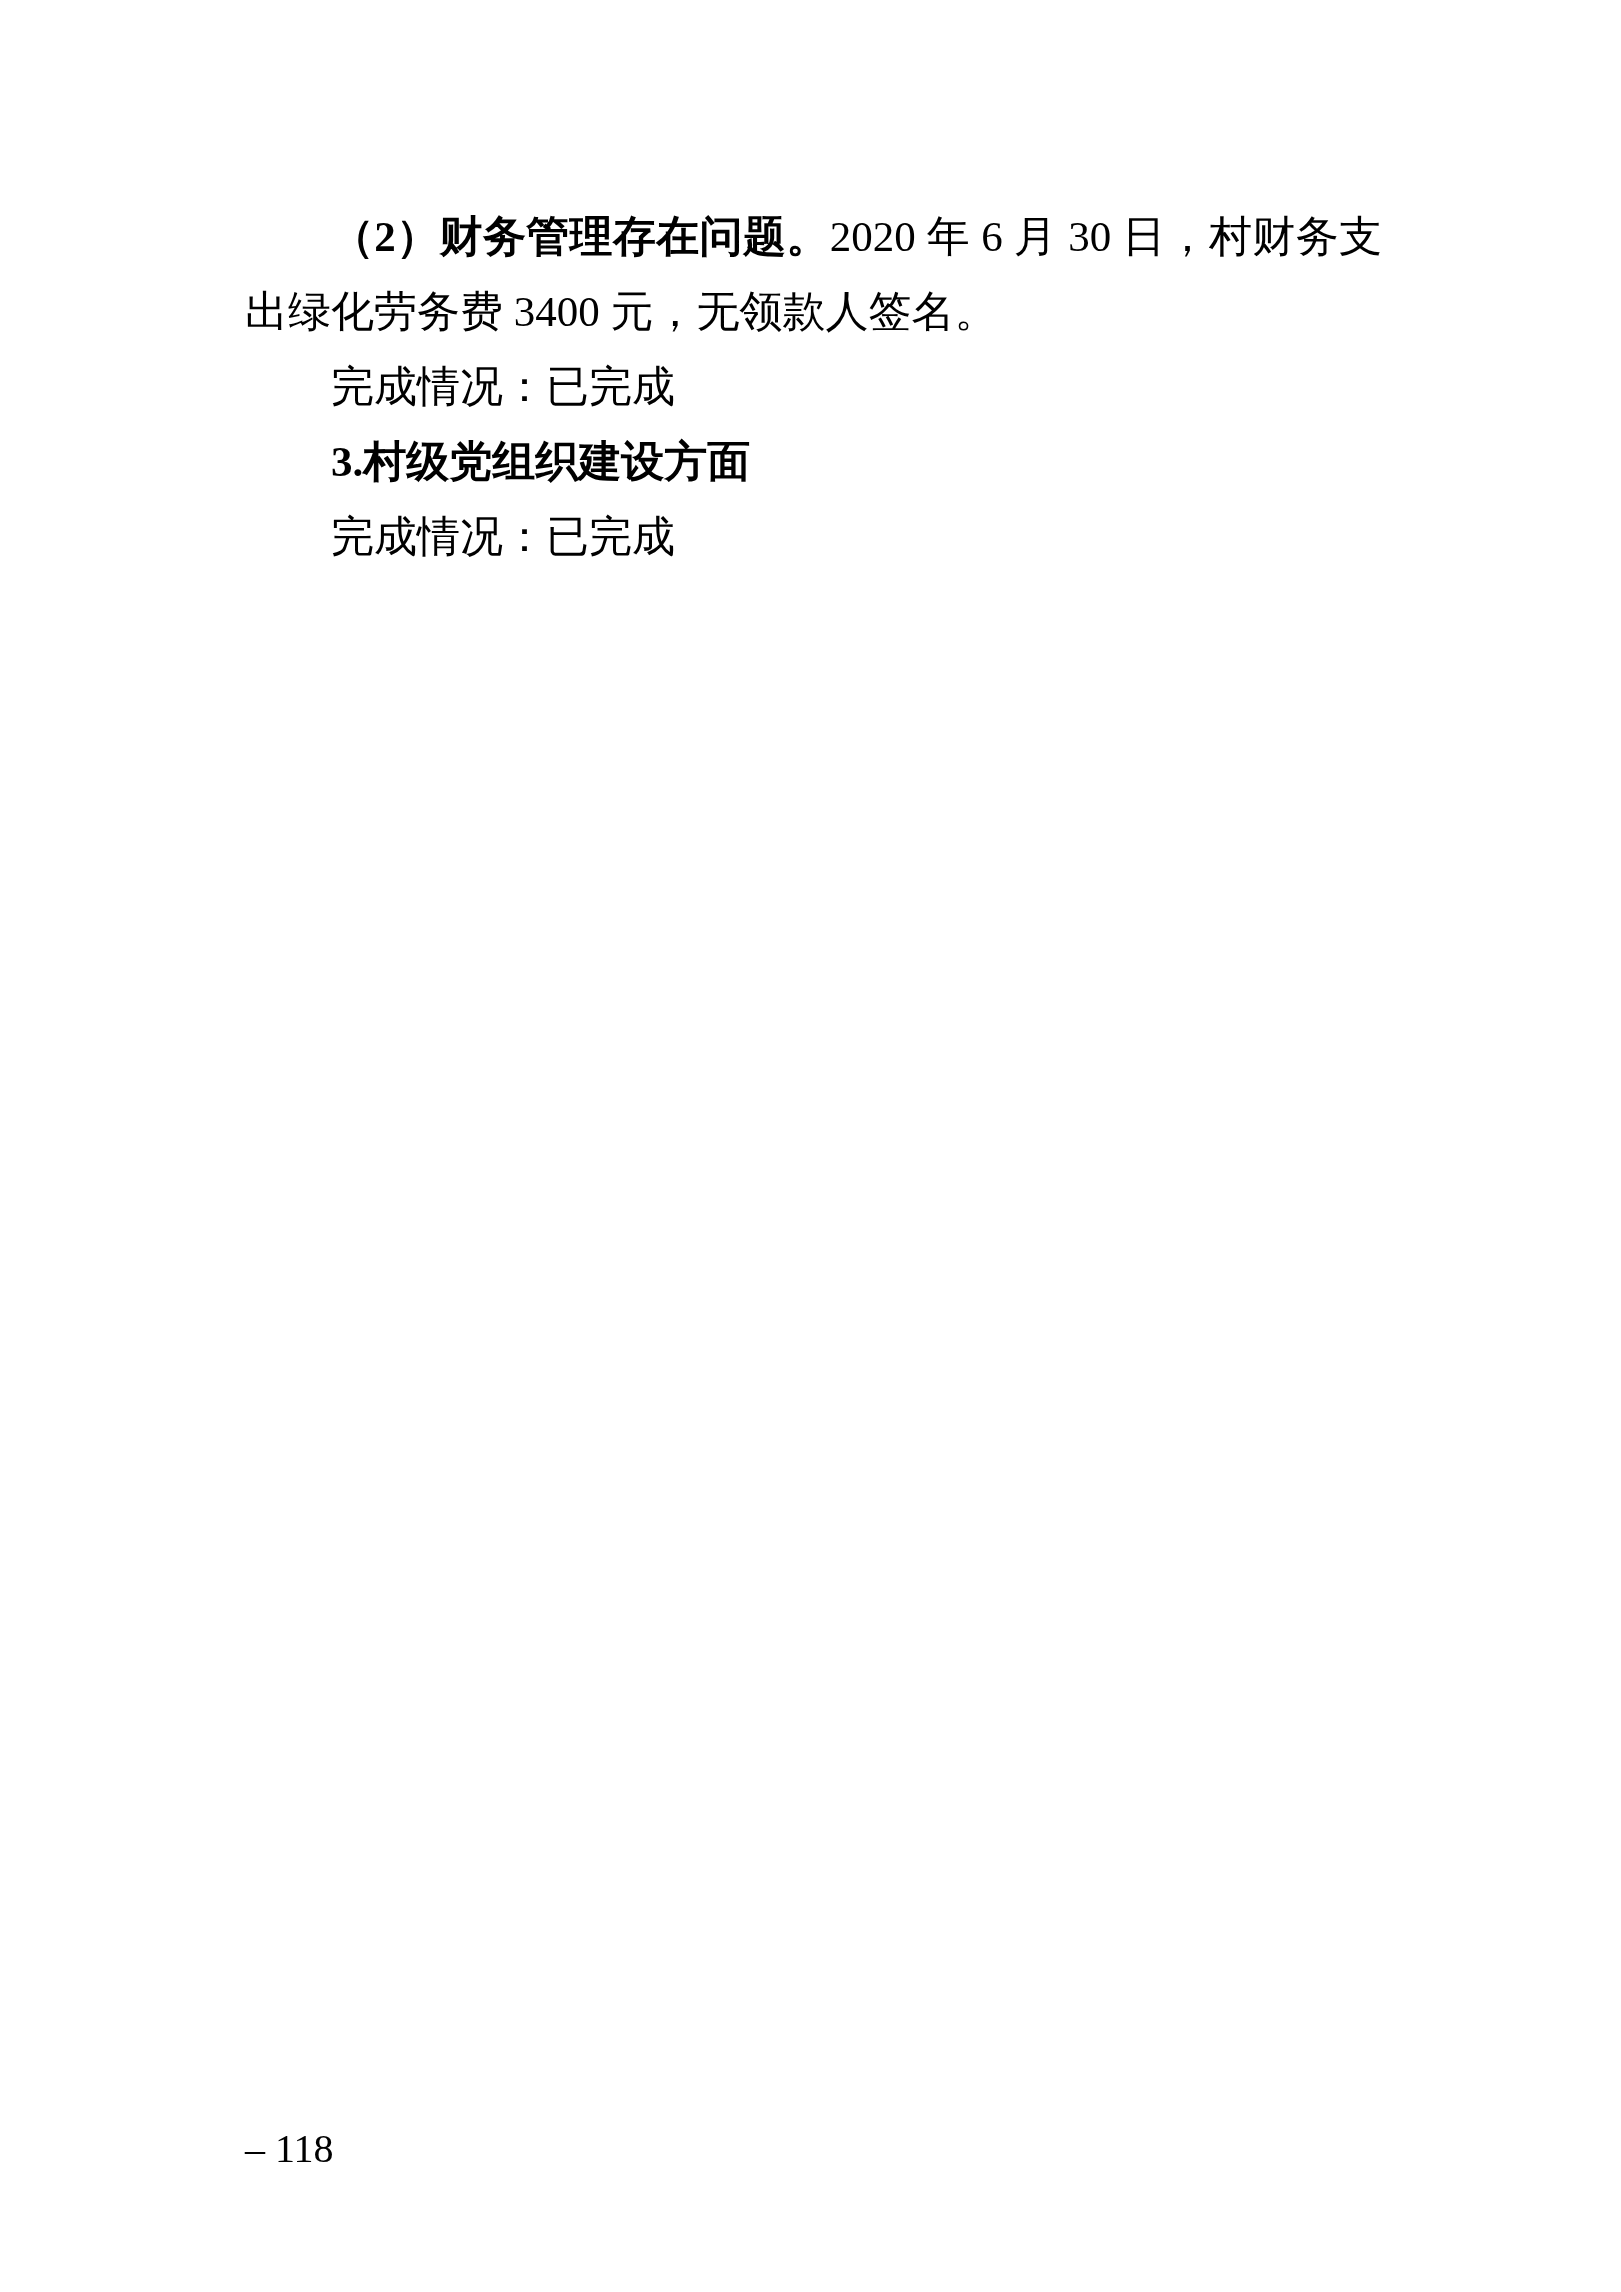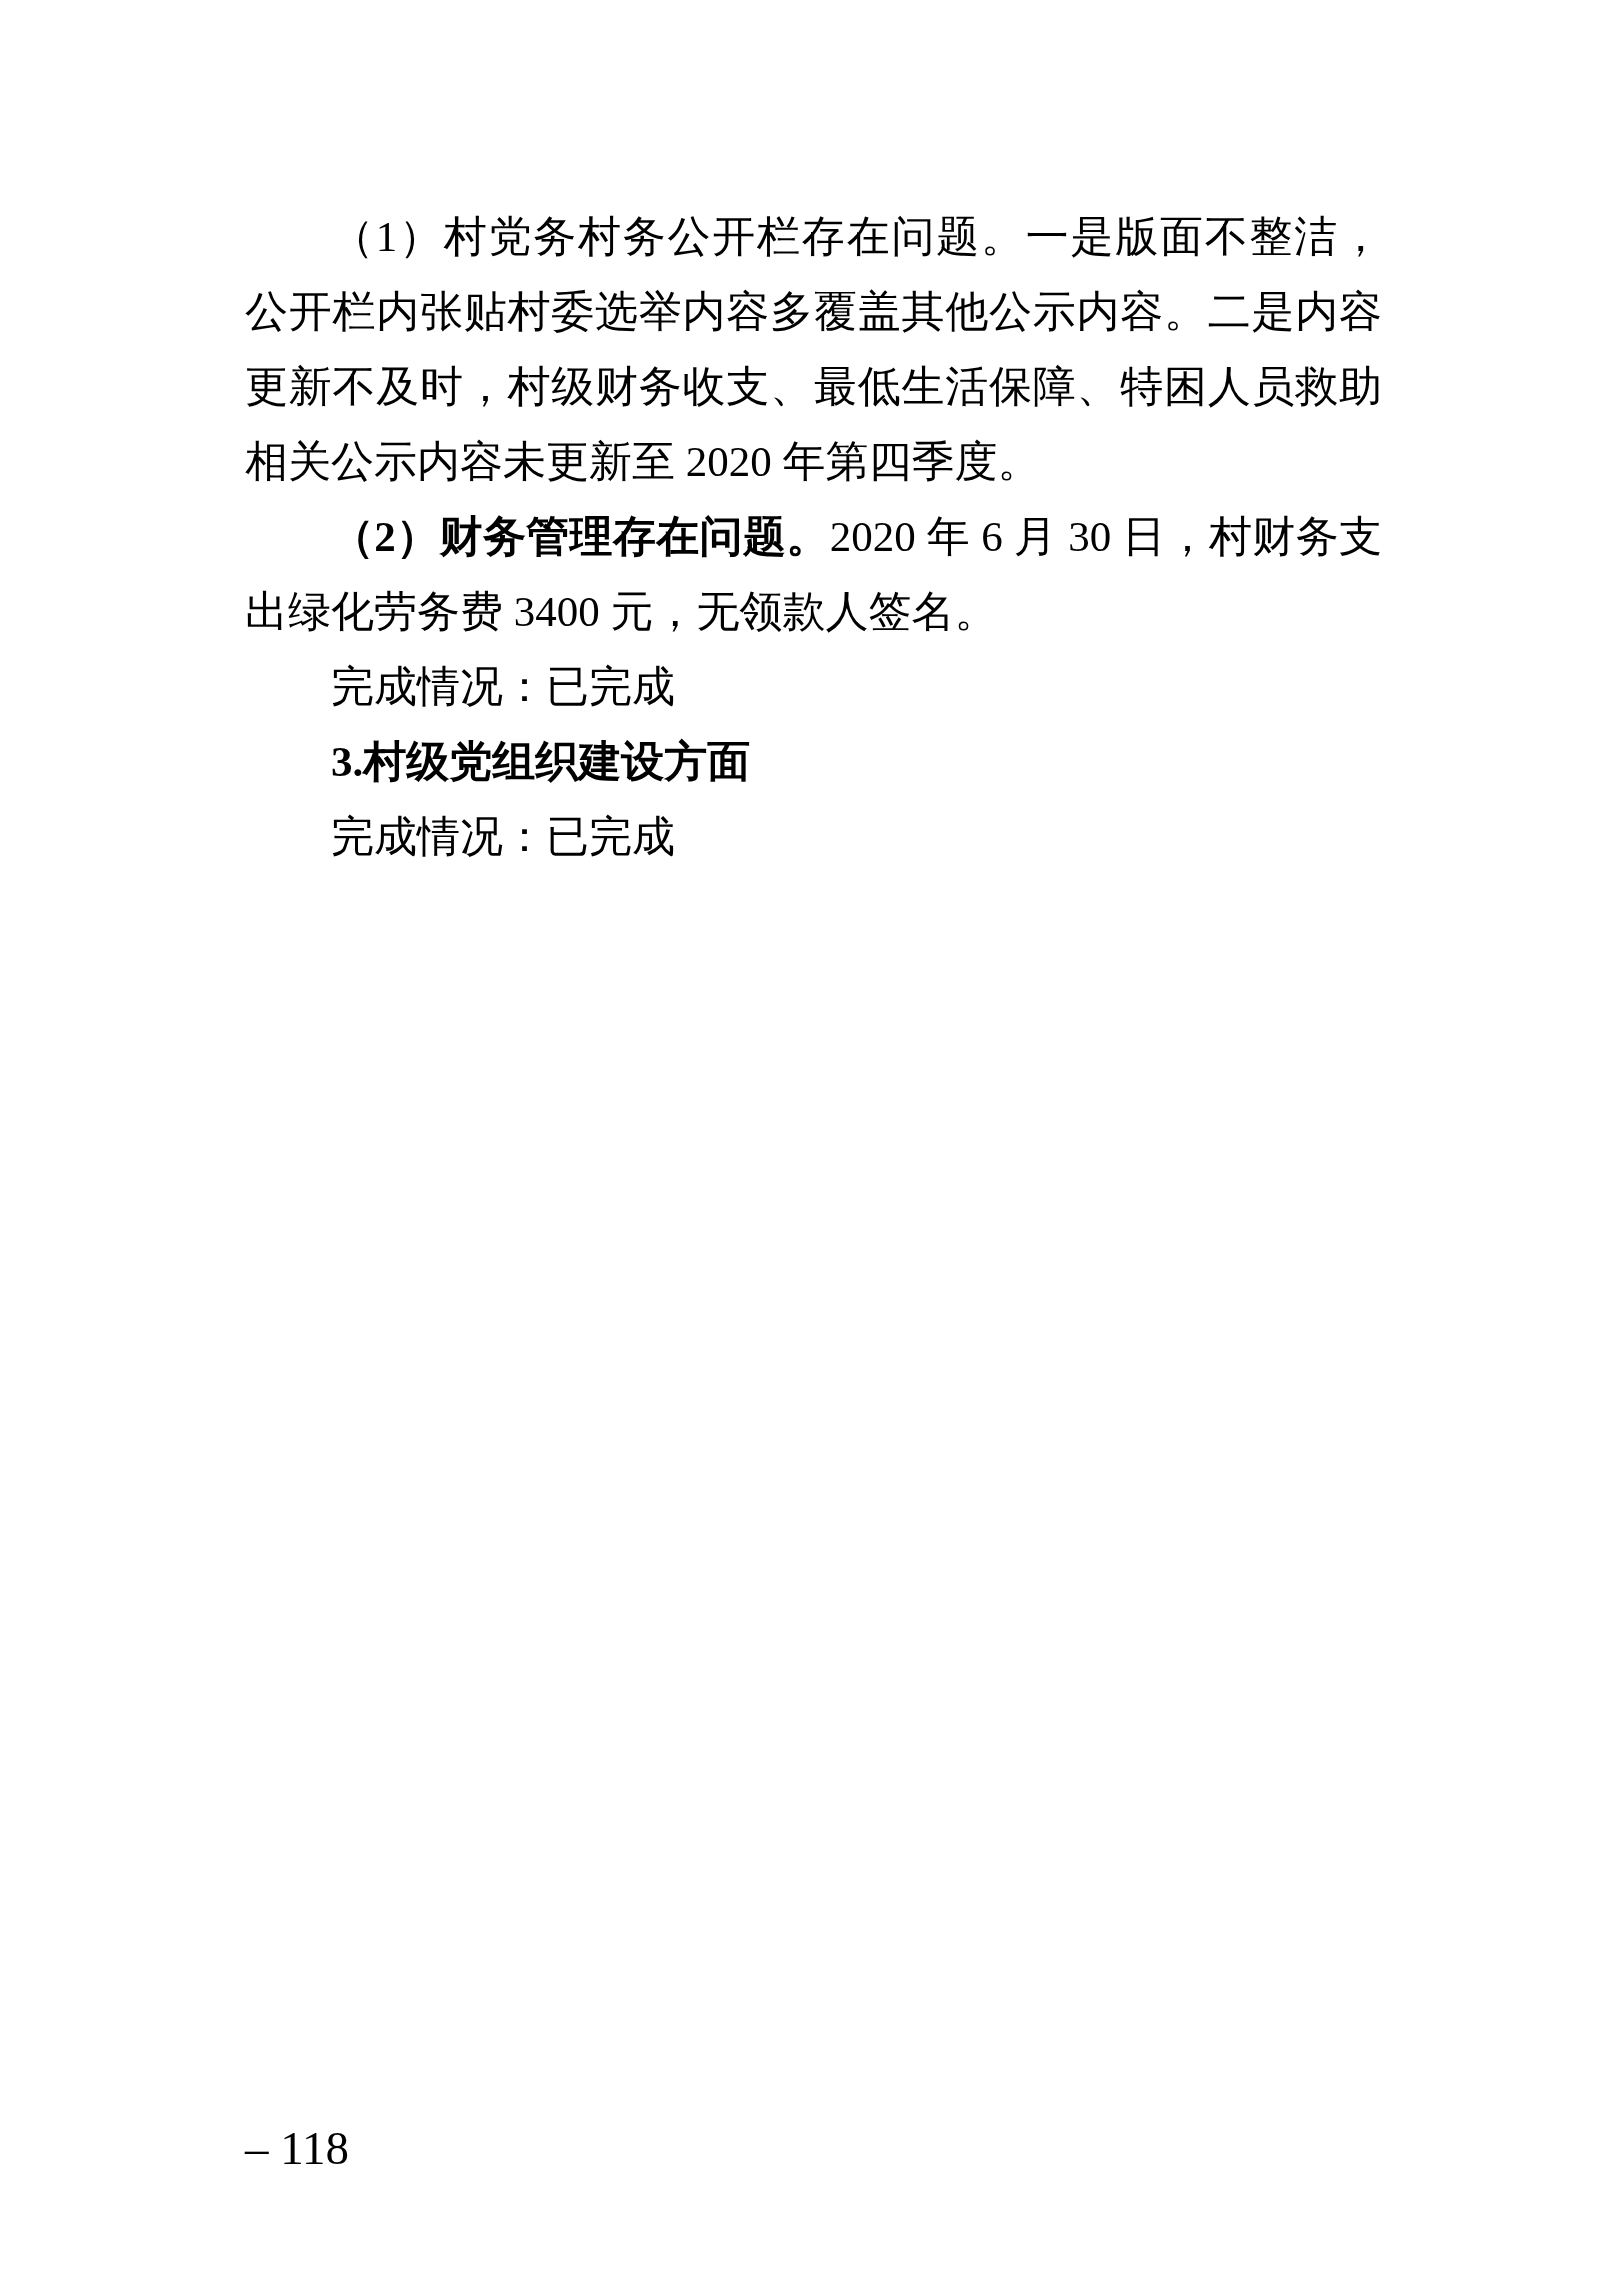--- a/index.html
+++ b/index.html
@@ -26,30 +26,29 @@
     text-indent: 2em;
     text-align: justify;
     word-break: break-all;
   }
   .lead { font-weight: 700; }
   .rest { font-weight: 400; }
   .footer {
     position: absolute;
     left: 245px;
     top: 2125px;
-    font-size: 47px;
+    font-size: 40px;
     line-height: 47px;
     font-weight: 400;
   }
 </style>
 </head>
 <body>
 
 <div class="text-block">
-  <p class="para"><span class="lead"></span><span class="rest">（1）村党务村务公开栏存在问题。一是版面不整洁，公开栏内张贴村委选举内容多覆盖其他公示内容。二是内容更新不及时，村级财务收支、最低生活保障、特困人员救助相关公示内容未更新至 2020 年第四季度。</span></p>
   <p class="para"><span class="lead">（2）财务管理存在问题。</span><span class="rest">2020 年 6 月 30 日，村财务支出绿化劳务费 3400 元，无领款人签名。</span></p>
   <p class="para"><span class="lead"></span><span class="rest">完成情况：已完成</span></p>
   <p class="para"><span class="lead">3.村级党组织建设方面</span><span class="rest"></span></p>
   <p class="para"><span class="lead"></span><span class="rest">完成情况：已完成</span></p>
 </div>
 
 <div class="footer">– 118</div>
 
 
 </body></html>

